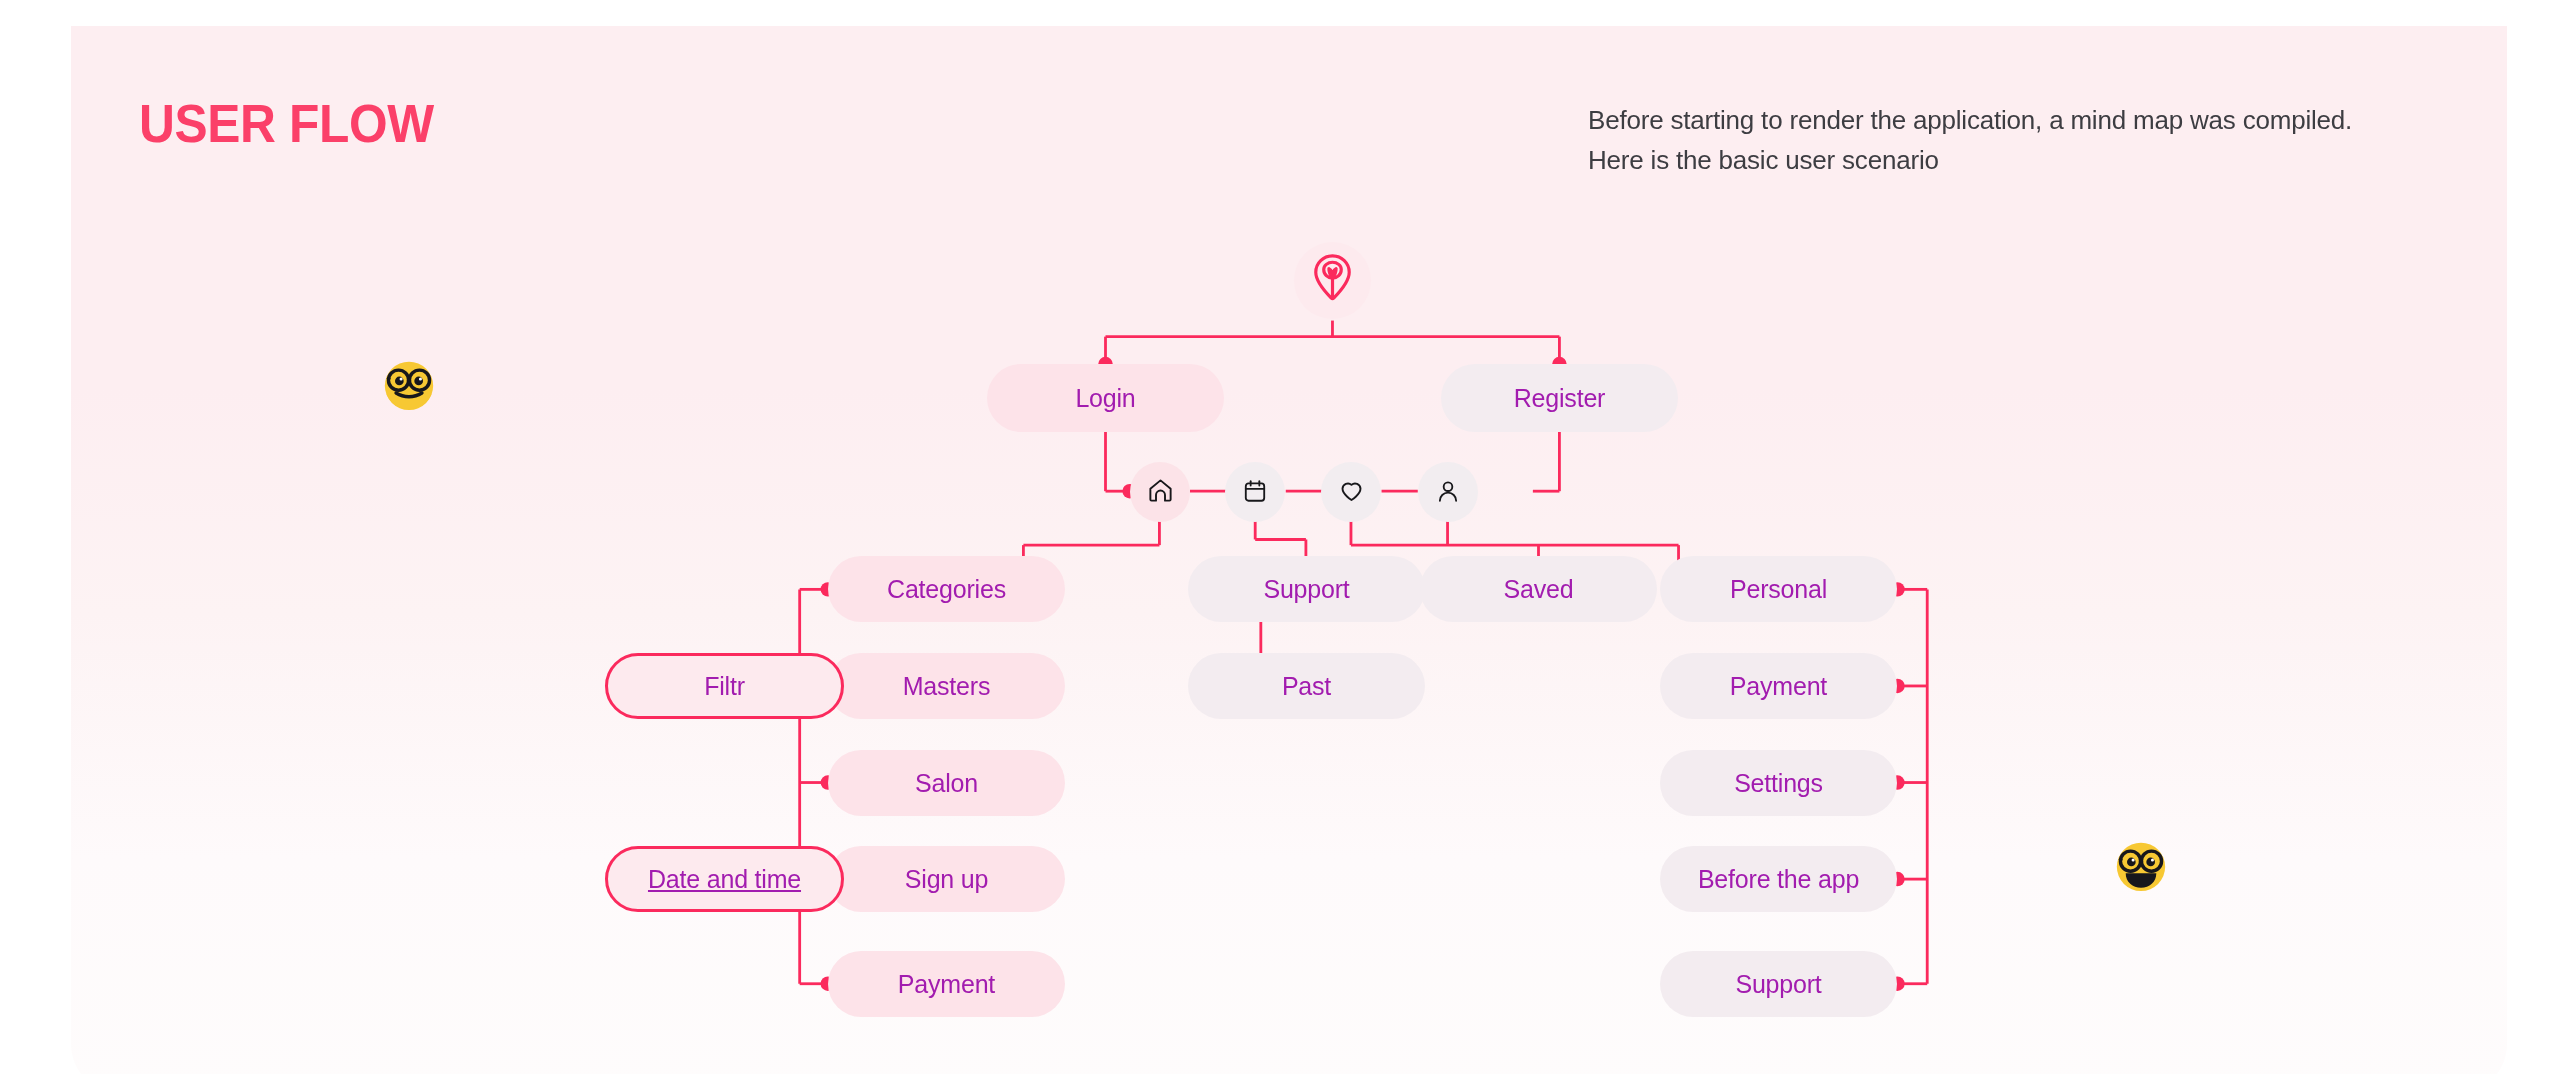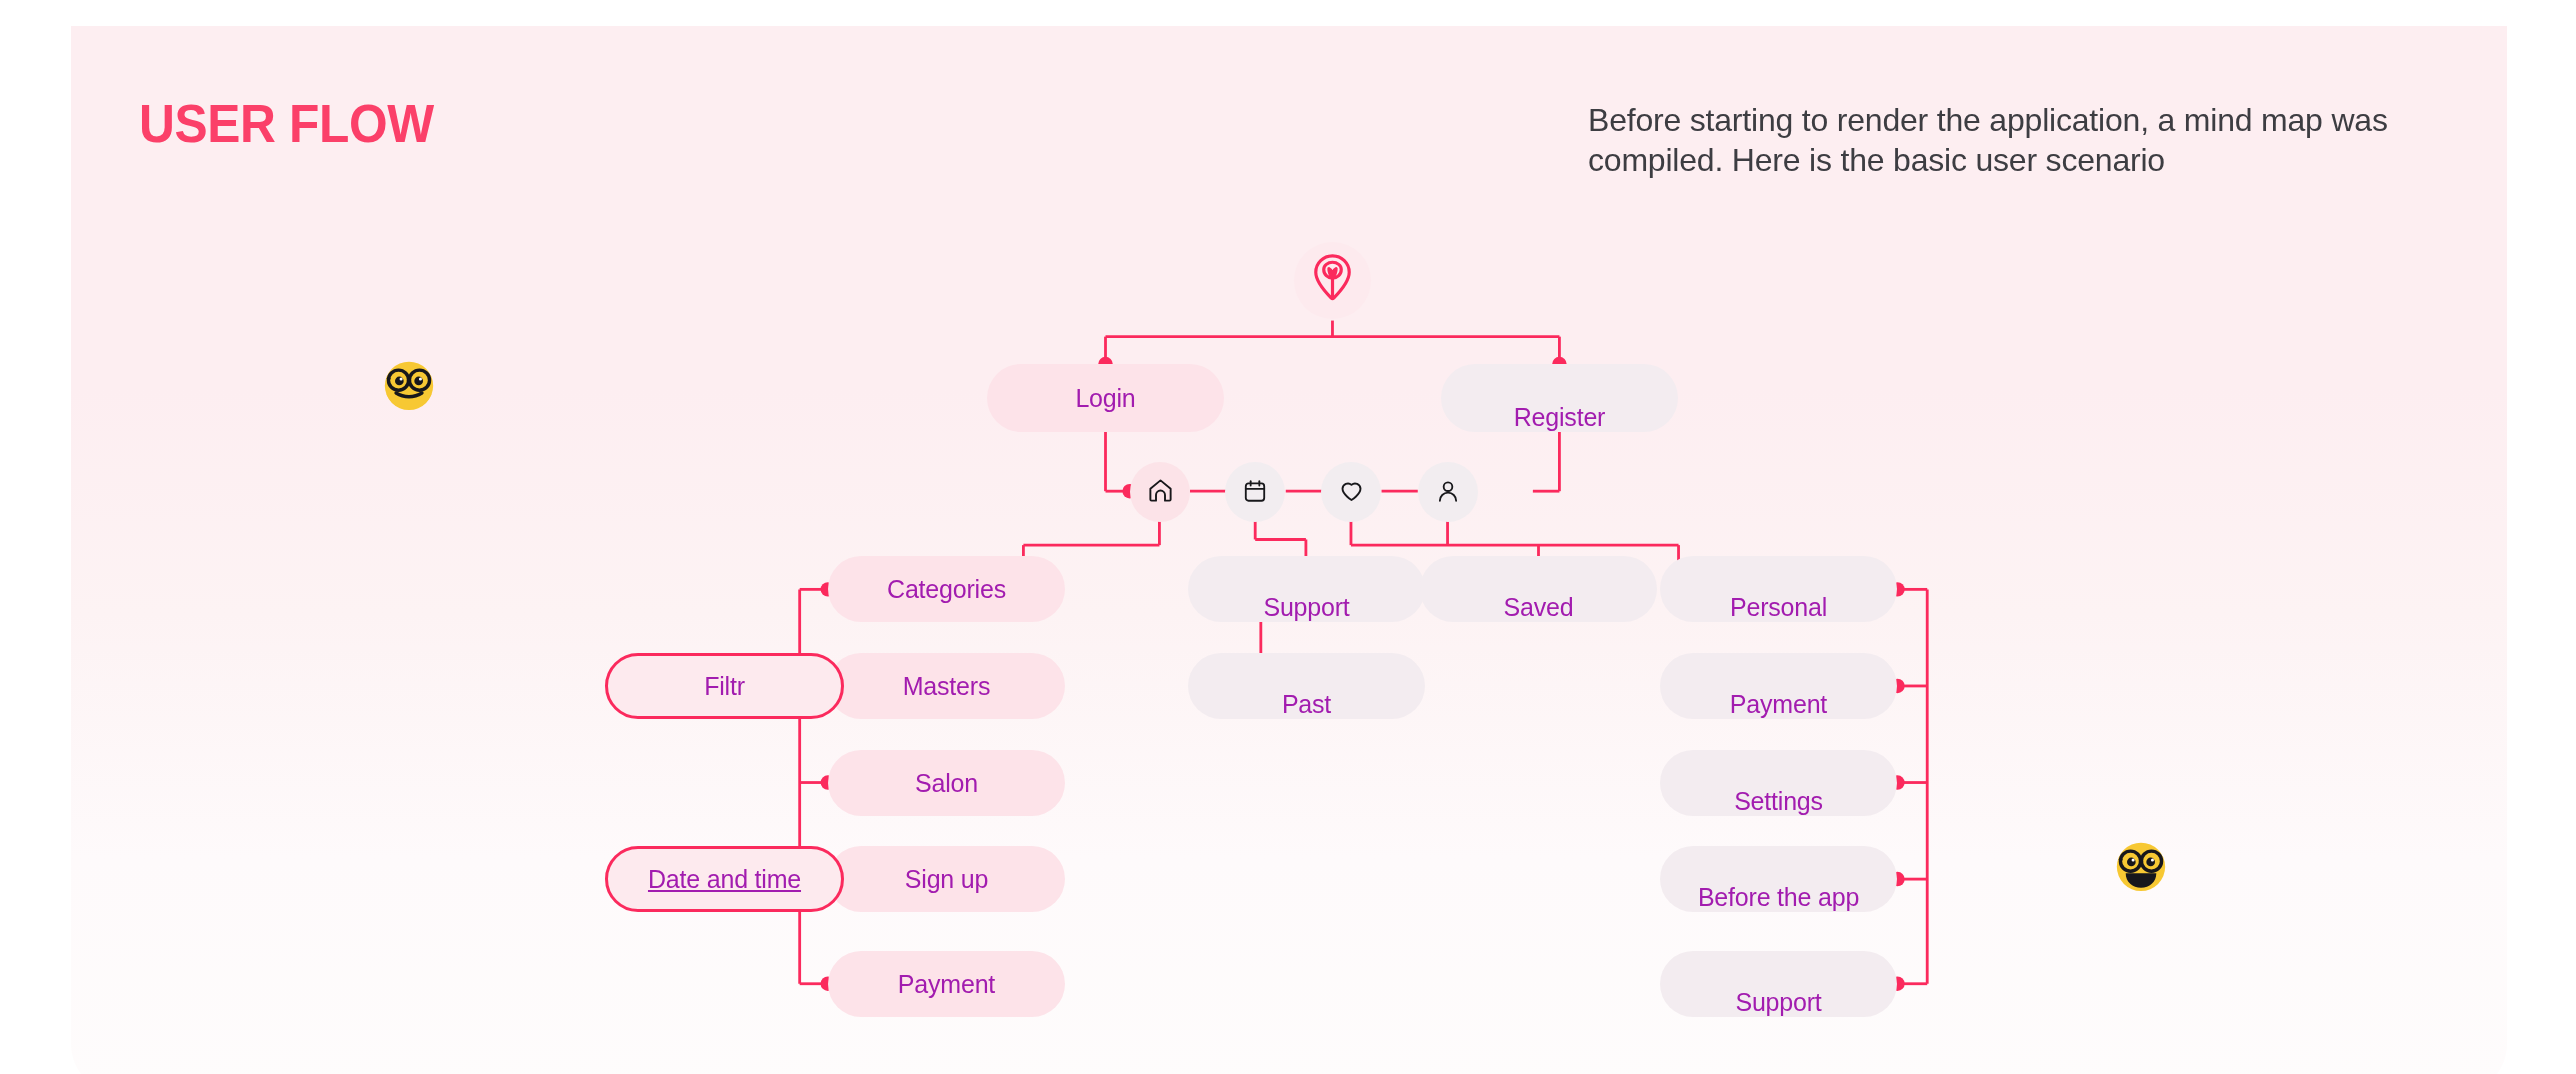--- a/index.html
+++ b/index.html
@@ -32,39 +32,39 @@
     font-size:54px; font-weight:bold;
     letter-spacing:-0.4px;
     color:#fb4069;
     transform:scaleX(0.92);
     transform-origin:left center;
     white-space:nowrap;
   }
   #subtitle {
     position:absolute; left:1517px; top:74px;
     width:805px;
-    font-size:32px; line-height:40px;
+    font-size:26px; line-height:40px;
     color:#3d3d42;
     letter-spacing:-0.2px;
   }
 
   
   #wires { position:absolute; left:0; top:0; width:2436px; height:1068px; }
 
   
   .node {
     position:absolute;
     display:flex; align-items:center; justify-content:center;
     border-radius:804px;
     font-size:25px; color:#a21caf;
     letter-spacing:-0.2px;
     white-space:nowrap;
   }
   .node.pink  { background:#fde3e9; }
-  .node.grey  { background:#f3ecf0;align-items:flex-end; }
+  .node.grey  { background:#f3ecf0; }
   .node.outline {
     background:#fdeaee;
     border:3.2px solid #fb2a5d;
     justify-content:center;
   }
 
   
   .iconcirc {
     position:absolute;
     width:60px; height:60px;

